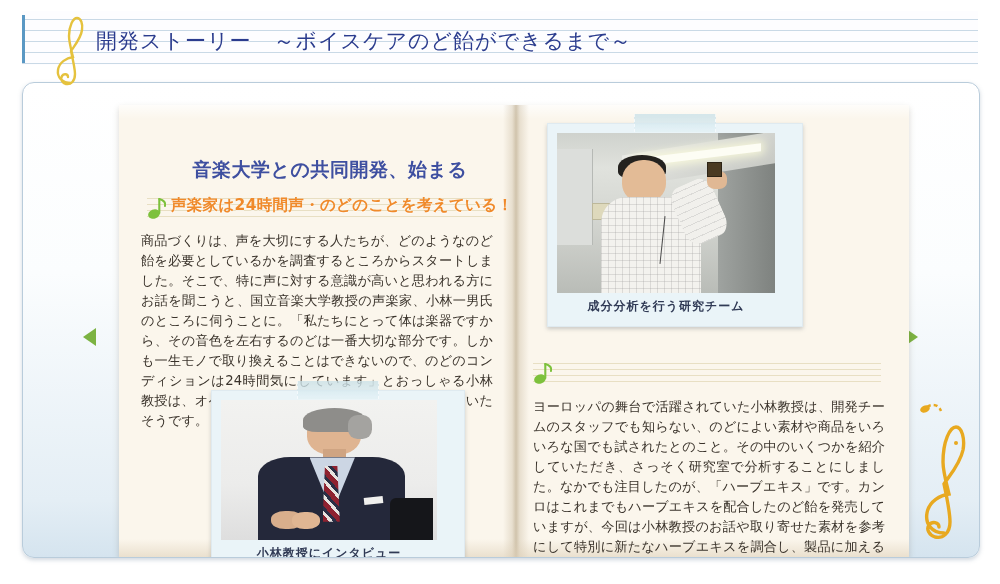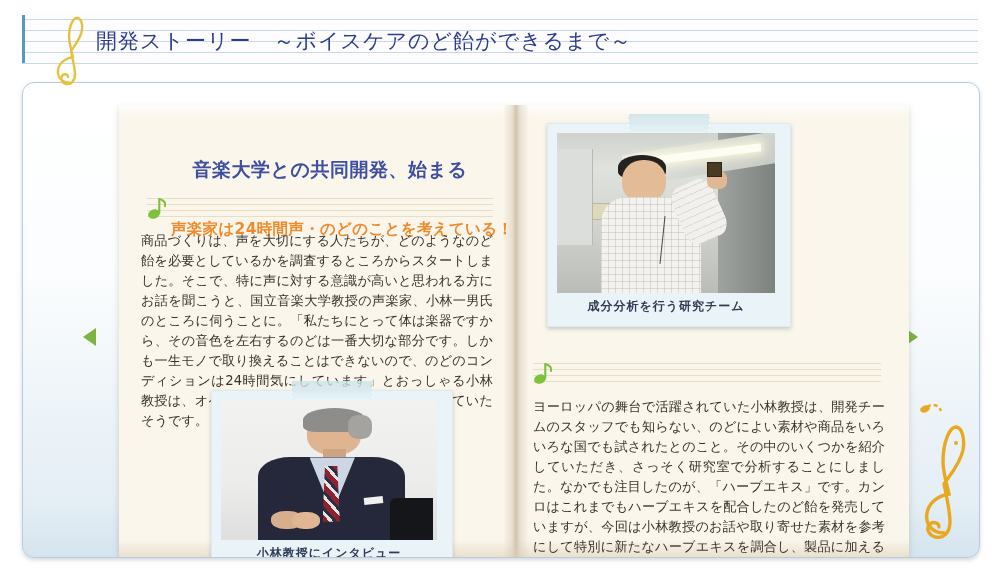--- a/index.html
+++ b/index.html
@@ -115,37 +115,36 @@
   }
   .sec-head .note{
     position:absolute;left:0px;top:1px;width:22px;height:24px;
   }
   .sec-head .txt{
     position:absolute;left:24px;top:0px;
     font-family:"DejaVu Sans",sans-serif;
     font-size:15.5px;font-weight:700;color:#f08a2b;
     white-space:nowrap;letter-spacing:.3px;
     text-shadow:0 1px 0 rgba(255,255,255,.6);
-    margin-top:24px;
   }
 
   .body-text{
     position:absolute;
     font-family:"DejaVu Sans",sans-serif;
     font-size:13.2px;line-height:20px;color:#3a332b;
     text-align:justify;
   }
 
   
   .photo-card{
     position:absolute;
     background:#eaf4f8;
     border:1px solid #dfeaf0;
     box-shadow:0 2px 4px rgba(90,100,110,.3);
-    padding:9px 15px 3px 9px;
+    padding:9px 27px 3px 9px;
   }
   .photo-card .tape{
     position:absolute;left:50%;top:-10px;transform:translateX(-50%);
     width:80px;height:18px;
     background:linear-gradient(to bottom,rgba(200,224,232,.85),rgba(228,242,246,.9));
     border-left:1px dashed rgba(255,255,255,.7);
     border-right:1px dashed rgba(255,255,255,.7);
     opacity:.9;
   }
   .photo-card .shot{

